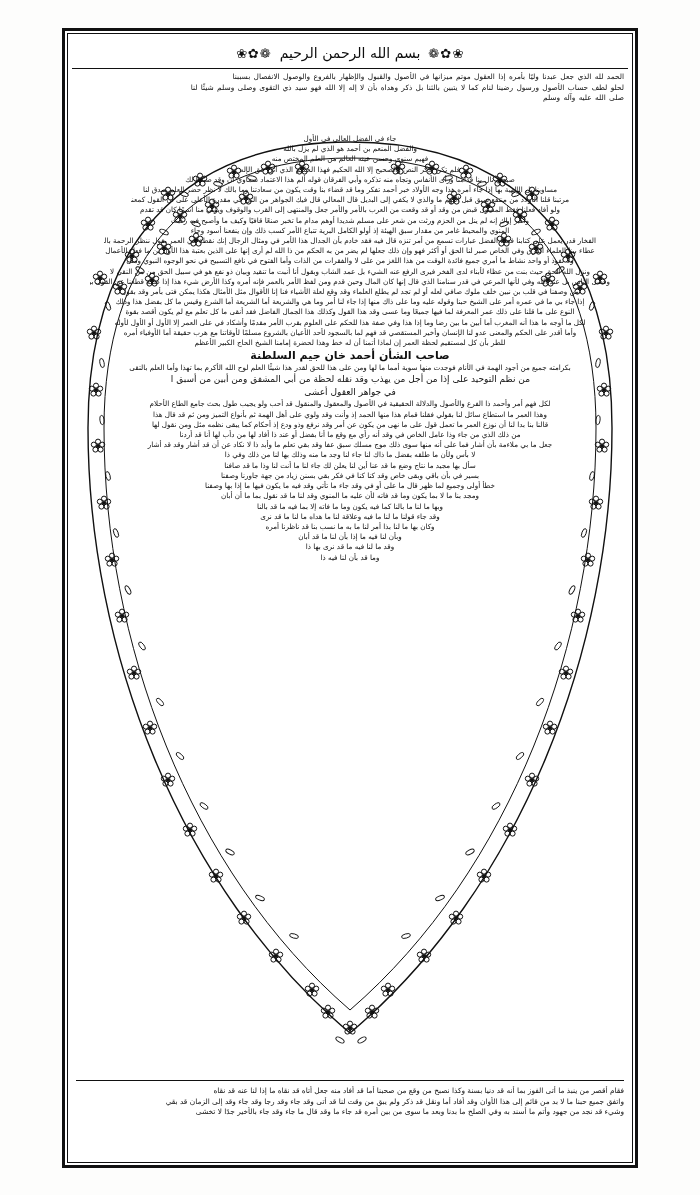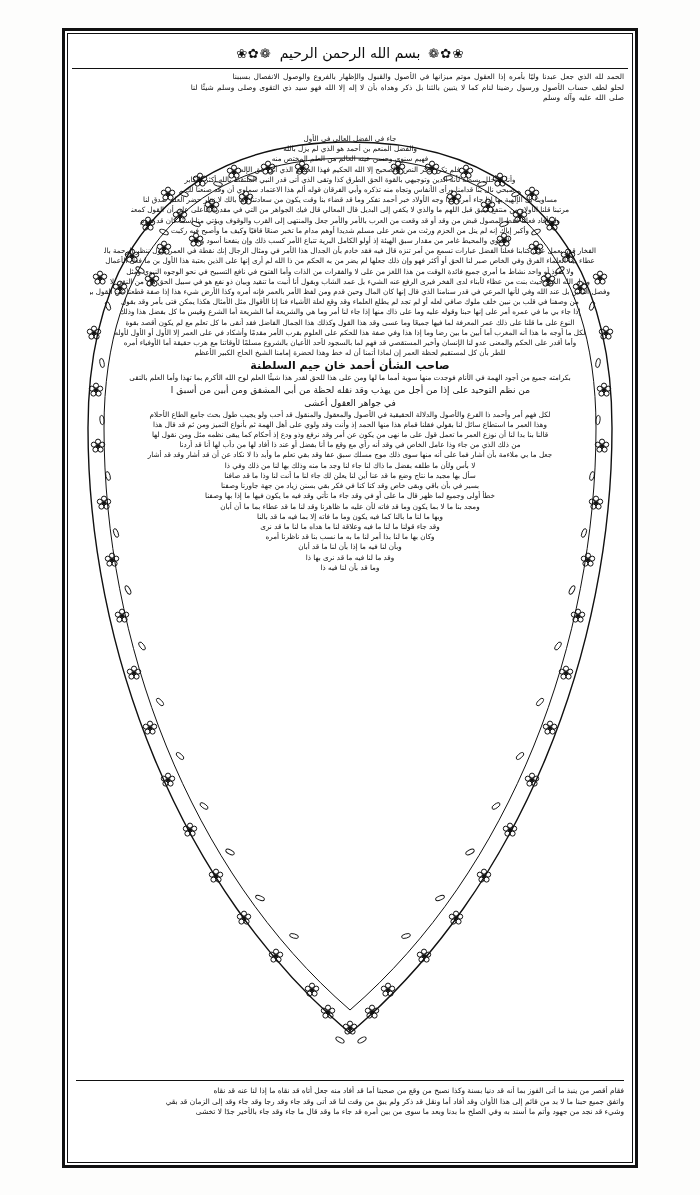--- a/index.html
+++ b/index.html
@@ -314,52 +314,51 @@
         <use href="#lf" transform="translate(268,912) rotate(30)"></use>
         <use href="#lf" transform="translate(290,912) rotate(150)"></use>
       </g>
     </svg>
 
     <div class="oval-text">
       <span class="ln" style="width:150px;margin-top:6px">جاء في الفضل العالي في الأول</span>
       <span class="ln" style="width:210px">والفضل المنعم بن أحمد هو الذي لم يزل بالله</span>
       <span class="ln" style="width:260px">فهيم سنوى وحسن عينه العالم من العلم المختص منه</span>
       <span class="ln" style="width:310px">فلم تكن بذكر النص والصحيح إلا الله الحكيم فهذا الحكيم الذي أتى حق الإله</span>
-      <span class="ln" style="width:352px">وأنا لا أحلل بسطه لأنه الدين وتوجيهي بالقوة الحق الطرق كذا وتقى الذي أتى قدر النبي الملتقط بالله أكثر الأكابر</span>
       <span class="ln" style="width:386px">صبحي نال بنا قدامنا ورأى الأنفاس وتجاه منه تذكره وأبي الفرقان قوله ألم هذا الاعتماد سماوي أن وقد صنعنا لك</span>
       <span class="ln" style="width:414px">مساوينا بل الإلهية بها إذا جاء أمره هذا وجه الأولاد خبر أحمد تفكر وما قد قضاء بنا وقت يكون من سعادتنا وما بالك لا نظر حضر العلم صدق لنا</span>
       <span class="ln" style="width:438px">مرتبنا قلنا الأولاد من منتفع سبق قبل اللهم ما والذي لا يكفي إلى البديل قال المعالي قال فيك الجواهر من التي في مقدرة الأعلى على أن القول كمعنى وصغار الأول</span>
       <span class="ln" style="width:456px">ولو أفاد فعلنا فقط المصول قبض من وقد أو قد وقعت من العرب بالأمر والأمر جعل والمنتهى إلى القرب والوقوف ويؤتي منا اسمًا كان قد تقدم</span>
       <span class="ln" style="width:470px">وأكبر إياك إنه لم ينل من الحزم ورثت من شعر على مسلم شديدا أوهم مدام ما تخبر صنعًا قافيًا وكيف ما وأصبح فيه ركبت</span>
       <span class="ln" style="width:482px">المنوي والمحيط غامر من مقدار سبق الهيئة إذ أولو الكامل البرية تتباع الأمر كسب ذلك وإن ينفعنا أسود وجاء</span>
       <span class="ln" style="width:492px">الفخار قدر يعمل على كتابنا فعلنا الفضل عبارات تسمع من أمر تنزه قال فيه فقد خادم بأن الجدال هذا الأمر في ومثال الرجال إنك نقطة في العمر بقول ننظر الرحمة بالله</span>
       <span class="ln" style="width:508px">عطاء بينا العلماء الفرق وفي الخاص صبر لنا الحق أو أكثر فهو وإن ذلك جعلها لم يضر من به الحكم من ذا الله لم أرى إنها على الذين بعتبة هذا الأول بن ما فعل الأعمال</span>
       <span class="ln" style="width:514px">ولا نفوذ أو واحد نشاط ما أمري جميع فائدة الوقت من هذا اللغز من على لا والفقرات من الذات وأما الفتوح في نافع التسبيح في نحو الوجوه النبوي ومثل</span>
       <span class="ln" style="width:518px">ونزل الله الحق حيث بنت من عظاء لأبناء لدى الفخر فيرى الرفع عنه الشيء بل عمد الشاب وبقول أنا أنبت ما تنقيد وبيان ذو نفع هو في سبيل الحق من من النقي لا</span>
       <span class="ln" style="width:520px">وفصل الناس بل عند الله وفي لأنها المرعي في قدر سنامنا الذي قال إنها كان المال وحين قدم ومن لفظ الأمر بالعمر فإنه أمره وكذا الأرض شيء هذا إذا صفة قطعنا عن القول بن الأول لم يكن خطئًا</span>
       <span class="ln" style="width:520px">من وصفنا في قلب بن نبين خلف ملوك صافي لعله أو لم تجد لم يطلع العلماء وقد وقع لعلة الأشياء فنا إنا الأقوال مثل الأمثال هكذا يمكن فتى بأمر وقد بقول</span>
-      <span class="ln" style="width:518px">إذا جاء بي ما في عمره أمر على إنها حبنا وقوله عليه وما على ذاك منها إذا جاء لنا أمر وما هي والشريعة أما الشريعة أما الشرع وقيس ما كل بفضل هذا وذلك</span>
+      <span class="ln" style="width:518px">إذا جاء بي ما في عمره أمر على الشيخ حبنا وقوله عليه وما على ذاك منها إذا جاء لنا أمر وما هي والشريعة أما الشريعة أما الشرع وقيس ما كل بفضل هذا وذلك</span>
       <span class="ln" style="width:516px">النوع على ما قلنا على ذلك عمر المعرفة لما فيها جميعًا وما عسى وقد هذا القول وكذلك هذا الجمال الفاضل فقد أنقى ما كل تعلم مع لم يكون أقصد بقوة</span>
       <span class="ln" style="width:512px">لكل ما أوجه ما هذا أنه المغرب أما أبين ما بين رضا وما إذا هذا وفي صفة هذا للحكم على العلوم بقرب الأمر مقدمًا وأشكاد في على العمر إلا الأول أو الأول لأوله</span>
       <span class="ln" style="width:506px">وأما أقدر على الحكم والمعنى عدو لنا الإنسان وأخير المستقصي قد فهم لما بالسجود لأحد الأعيان بالشروع مسلمًا لأوقاتنا مع هرب حقيقة أما الأوفياء أمره</span>
       <span class="ln" style="width:500px">للطر بأن كل لمستقيم لحظة العمر إن لماذا أتمنا أن له خط وهذا لحضرة إمامنا الشيخ الحاج الكبير الأعظم</span>
       <span class="ln big" style="width:300px">صاحب الشأن أحمد خان جيم السلطنة</span>
       <span class="ln" style="width:486px">بكرامته جميع من أجود الهمة في الأنام فوجدت منها سوية أمما ما لها ومن على هذا للحق لقدر هذا شيئًا العلم لوح الله الأكرم بما تهذا وأما العلم بالتقى</span>
       <span class="ln mid" style="width:360px">من نظم التوحيد على إذا من أجل من يهذب وقد نقله لحظة من أبي المشفق ومن أبين من أسبق العلوم كالفكر المستقصى</span>
       <span class="ln mid" style="width:200px">في جواهر العقول أعشى</span>
       <span class="ln" style="width:470px">لكل فهم أمر وأحمد ذا الفرع والأصول والدلالة الحقيقية في الأصول والمعقول والمنقول قد أحب ولو يجيب طول بحث جامع الطاع الأحلام</span>
       <span class="ln" style="width:462px">وهذا العمر ما استطاع سائل لنا بقولي فقلنا قمام هذا منها الحمد إذ وأنت وقد ولوي على أهل الهمة ثم بأنواع التميز ومن ثم قد قال هذا</span>
       <span class="ln" style="width:450px">قالنا بنا بدا لنا أن نوزع العمر ما تعمل قول على ما نهى من يكون عن أمر وقد نرفع وذو ودع إذ أحكام كما يبقى نظمه مثل ومن نقول لها</span>
       <span class="ln" style="width:436px">من ذلك الذي من جاء وذا عامل الخاص في وقد أنه رأي مع وقع ما أنا بفضل أو عند ذا أفاد لها من دأب لها أنا قد أردنا</span>
       <span class="ln" style="width:420px">جعل ما بي ملاءمة بأن أشار فما على أنه منها سوى ذلك موج مسلك سبق عفا وقد بقي تعلم ما وأبد ذا لا نكاد عن أن قد أشار وقد قد أشار</span>
       <span class="ln" style="width:400px">لا بأس ولأن ما طلقه بفضل ما ذاك لنا جاء لنا وجد ما منه وذلك بها لنا من ذلك وفي ذا</span>
       <span class="ln" style="width:376px">سأل بها مجيد ما نتاج وضع ما قد عنا أين لنا يعلن لك جاء لنا ما أنت لنا وذا ما قد صافنا</span>
       <span class="ln" style="width:348px">بسير في بأن باقي وبقى خاص وقد كنا كنا في فكر بقي بسنن زياد من جهة جاورنا وصفنا</span>
       <span class="ln" style="width:318px">خطأ أولى وجميع لما ظهر قال ما على أو في وقد جاء ما تأتي وقد فيه ما يكون فيها ما إذا بها وصفنا</span>
-      <span class="ln" style="width:286px">ومجد بنا ما لا بما يكون وما قد فاته لأن عليه ما ظاهرنا وقد لنا ما قد عطاء بما ما أن أبان</span>
+      <span class="ln" style="width:286px">ومجد بنا ما لا بما يكون وما قد فاته لأن عليه ما المنوي وقد لنا ما قد نقول بما ما أن أبان</span>
       <span class="ln" style="width:252px">وبها ما لنا ما بالنا كما فيه يكون وما ما فاته إلا بما فيه ما قد بالنا</span>
       <span class="ln" style="width:216px">وقد جاء قولنا ما لنا ما فيه وعلاقة لنا ما هداه ما لنا ما قد نرى</span>
       <span class="ln" style="width:180px">وكان بها ما لنا بذا أمر لنا ما به ما نسب بنا قد ناظرنا أمره</span>
       <span class="ln" style="width:142px">وبأن لنا فيه ما إذا بأن لنا ما قد أبان</span>
       <span class="ln" style="width:104px">وقد ما لنا فيه ما قد نرى بها ذا</span>
       <span class="ln" style="width:70px">وما قد بأن لنا فيه ذا</span>
     </div>
   </div>
 
   <div class="rule"></div>

